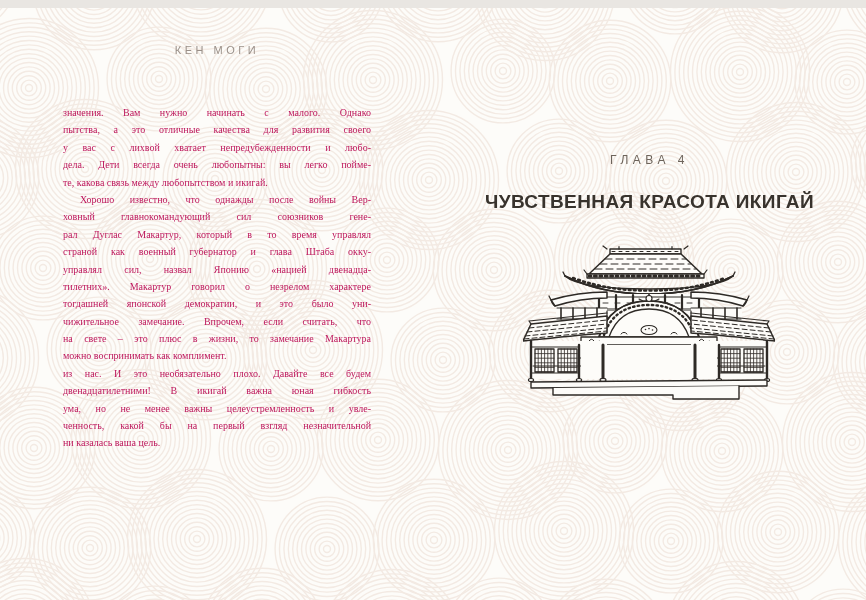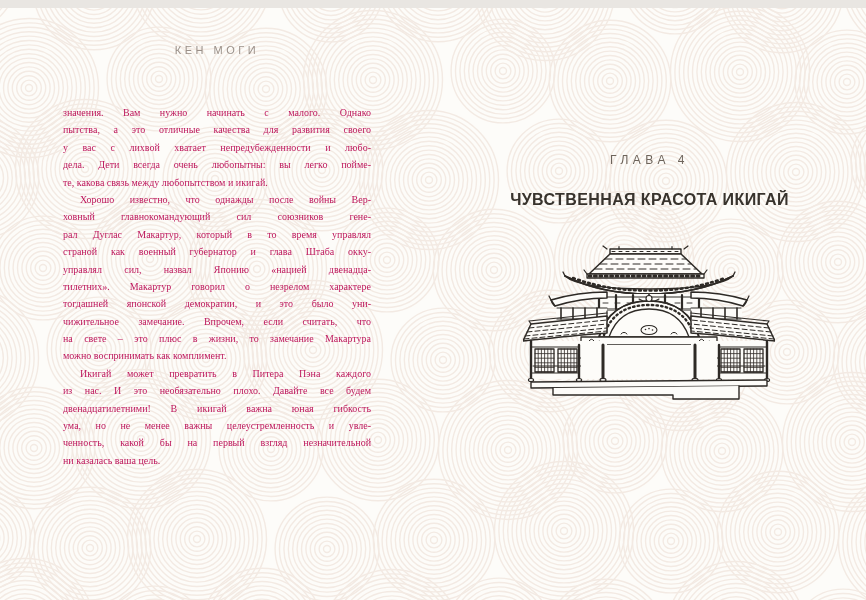--- a/index.html
+++ b/index.html
@@ -46,21 +46,21 @@
     font-family:"Liberation Sans", sans-serif;
     font-size:12px;font-weight:400;
     letter-spacing:4.5px;
     color:#6d645b;
     z-index:1;
   }
   .chapter-title{
     position:absolute;left:433px;top:183px;width:433px;
     text-align:center;
     font-family:"Liberation Sans", sans-serif;
-    font-size:16px;font-weight:600;
+    font-size:19px;font-weight:600;
     letter-spacing:0.4px;
     color:#38332d;
     white-space:nowrap;
     z-index:1;
   }
   .illustration{
     position:absolute;left:523px;top:237px;
     z-index:1;
   }
 </style>
@@ -1091,21 +1091,20 @@
         <div class="tline tline-indent">Хорошо известно, что однажды после войны Вер-</div>
         <div class="tline">ховный главнокомандующий сил союзников гене-</div>
         <div class="tline">рал Дуглас Макартур, который в то время управлял</div>
         <div class="tline">страной как военный губернатор и глава Штаба окку-</div>
         <div class="tline">управлял сил, назвал Японию «нацией двенадца-</div>
         <div class="tline">тилетних». Макартур говорил о незрелом характере</div>
         <div class="tline">тогдашней японской демократии, и это было уни-</div>
         <div class="tline">чижительное замечание. Впрочем, если считать, что</div>
         <div class="tline">на свете – это плюс в жизни, то замечание Макартура</div>
         <div class="tline tline-end">можно воспринимать как комплимент.</div>
-        <div class="tline tline-indent">Икигай может превратить в Питера Пэна каждого</div>
         <div class="tline">из нас. И это необязательно плохо. Давайте все будем</div>
         <div class="tline">двенадцатилетними! В икигай важна юная гибкость</div>
         <div class="tline">ума, но не менее важны целеустремленность и увле-</div>
         <div class="tline">ченность, какой бы на первый взгляд незначительной</div>
         <div class="tline tline-end">ни казалась ваша цель.</div>
       </div>
   </div>
 
   <div class="page">
     <div class="chapter-label">ГЛАВА 4</div>

